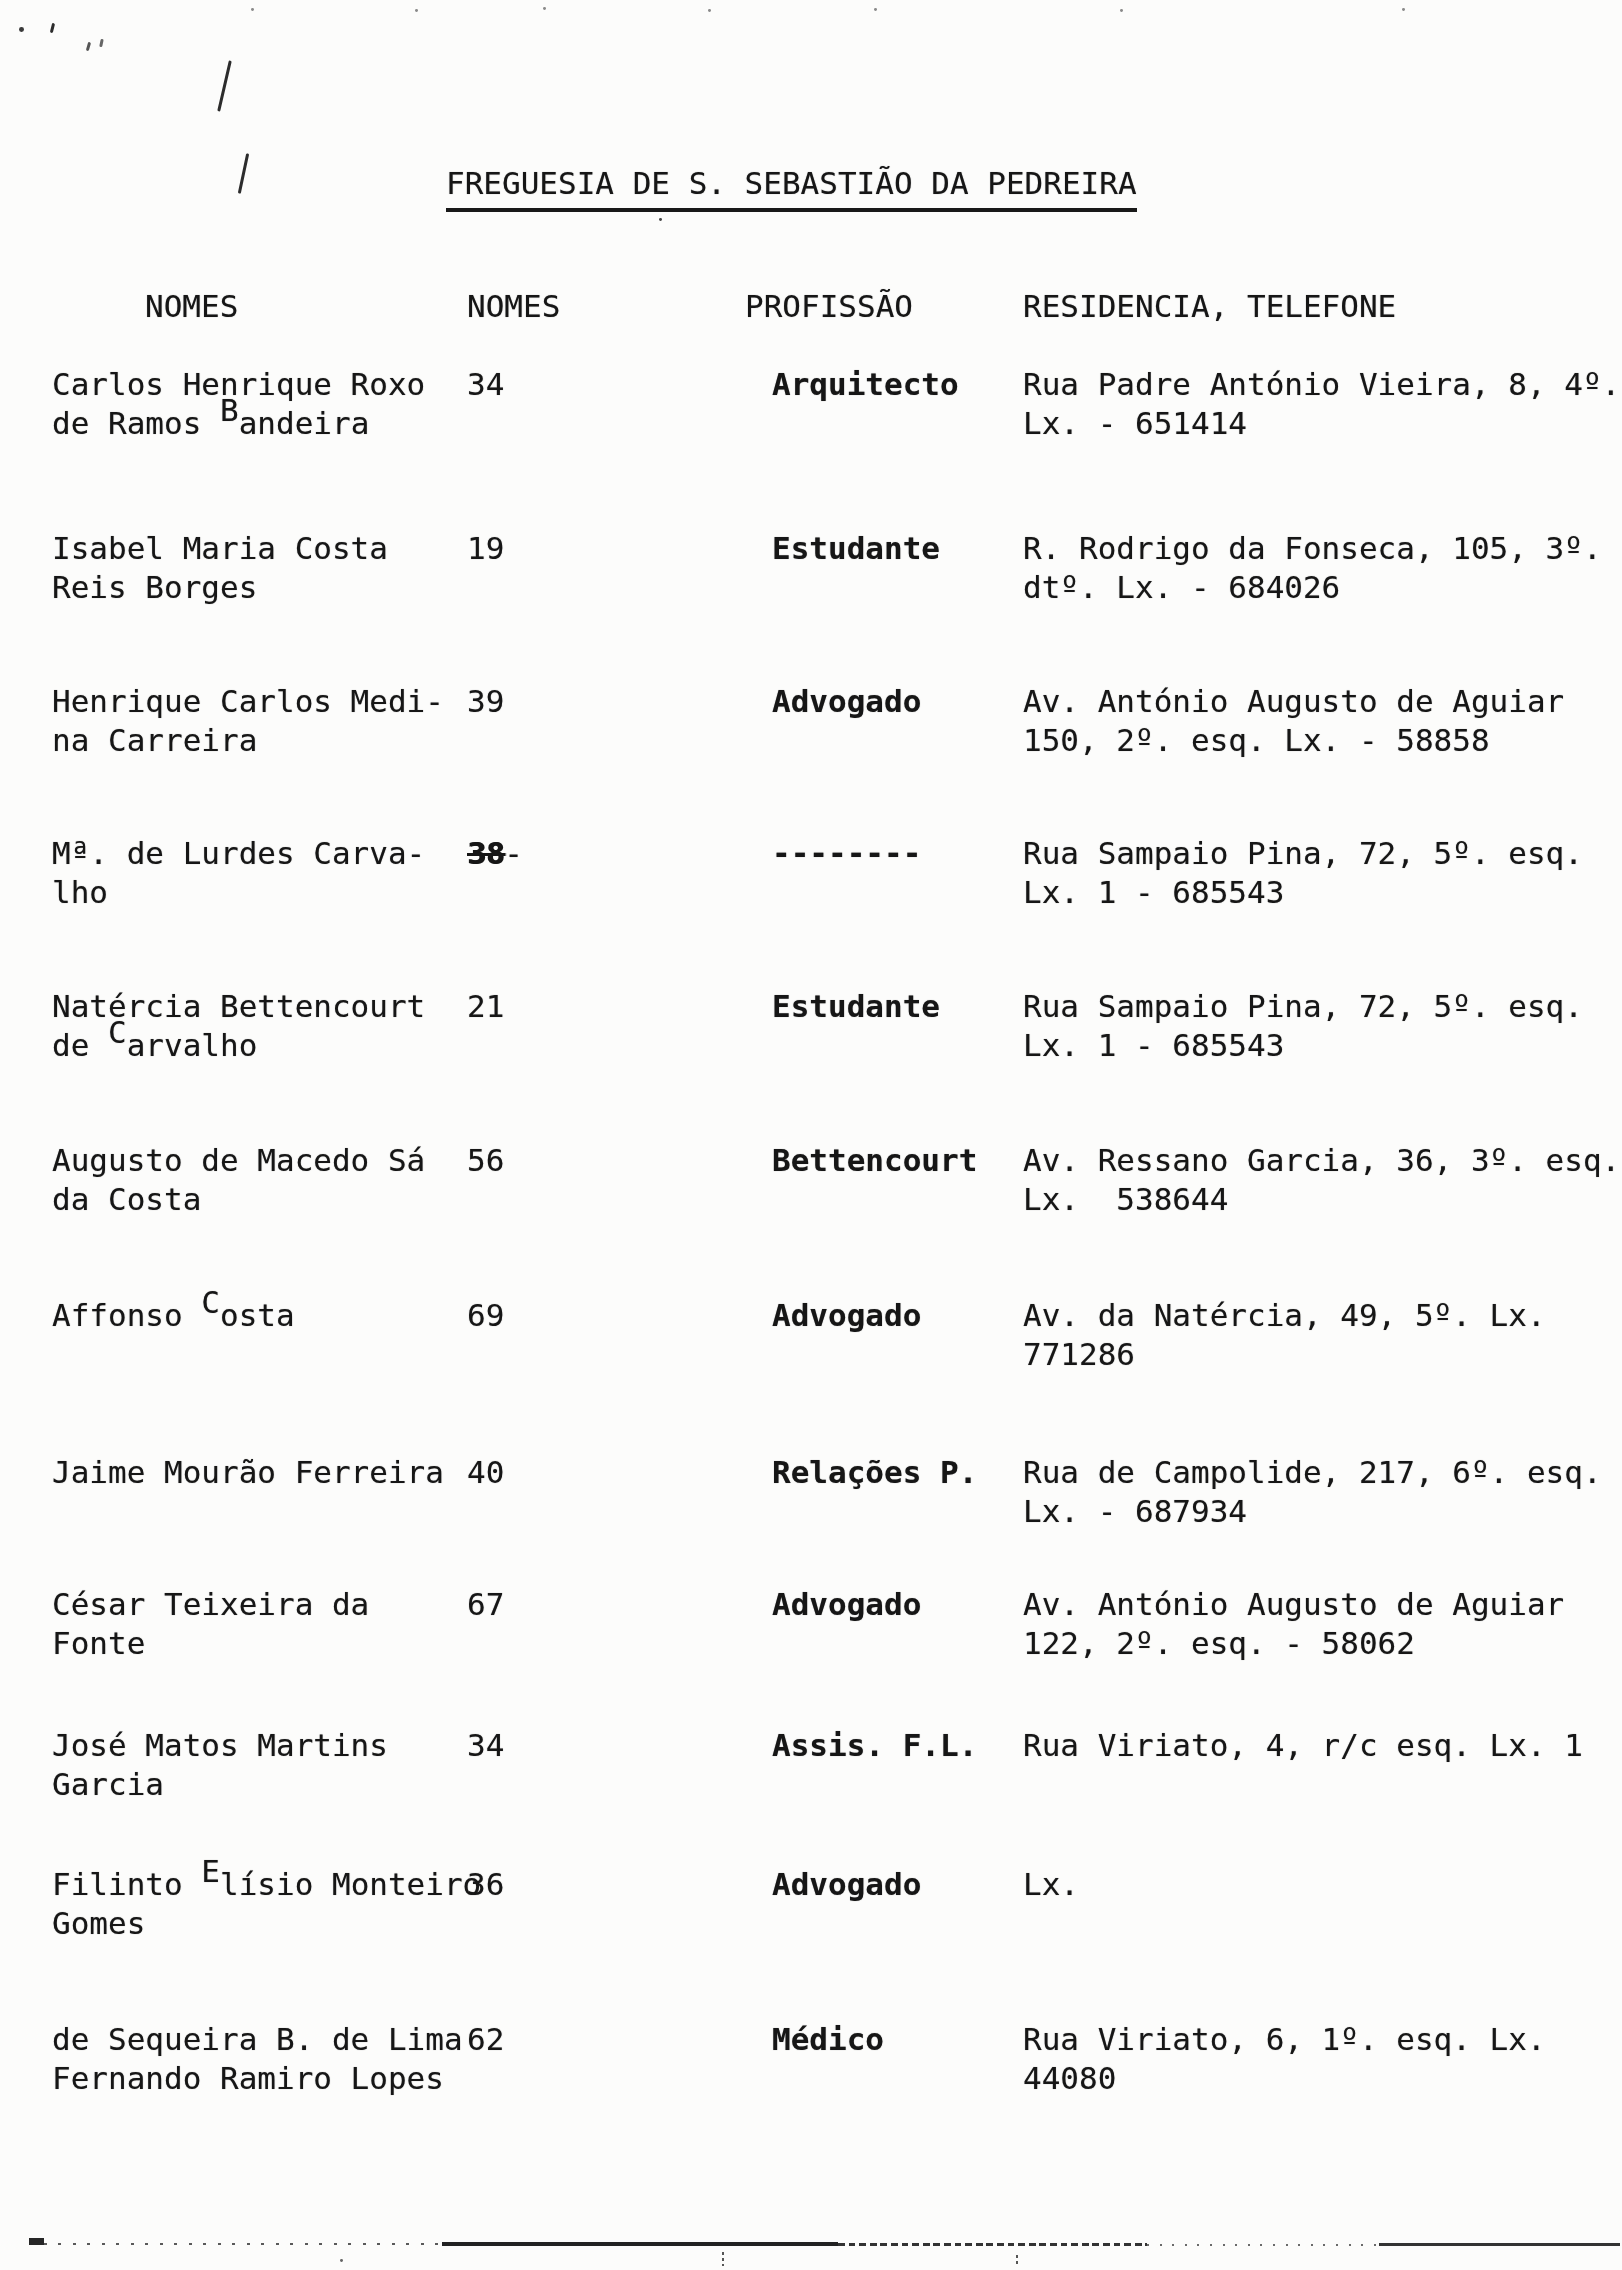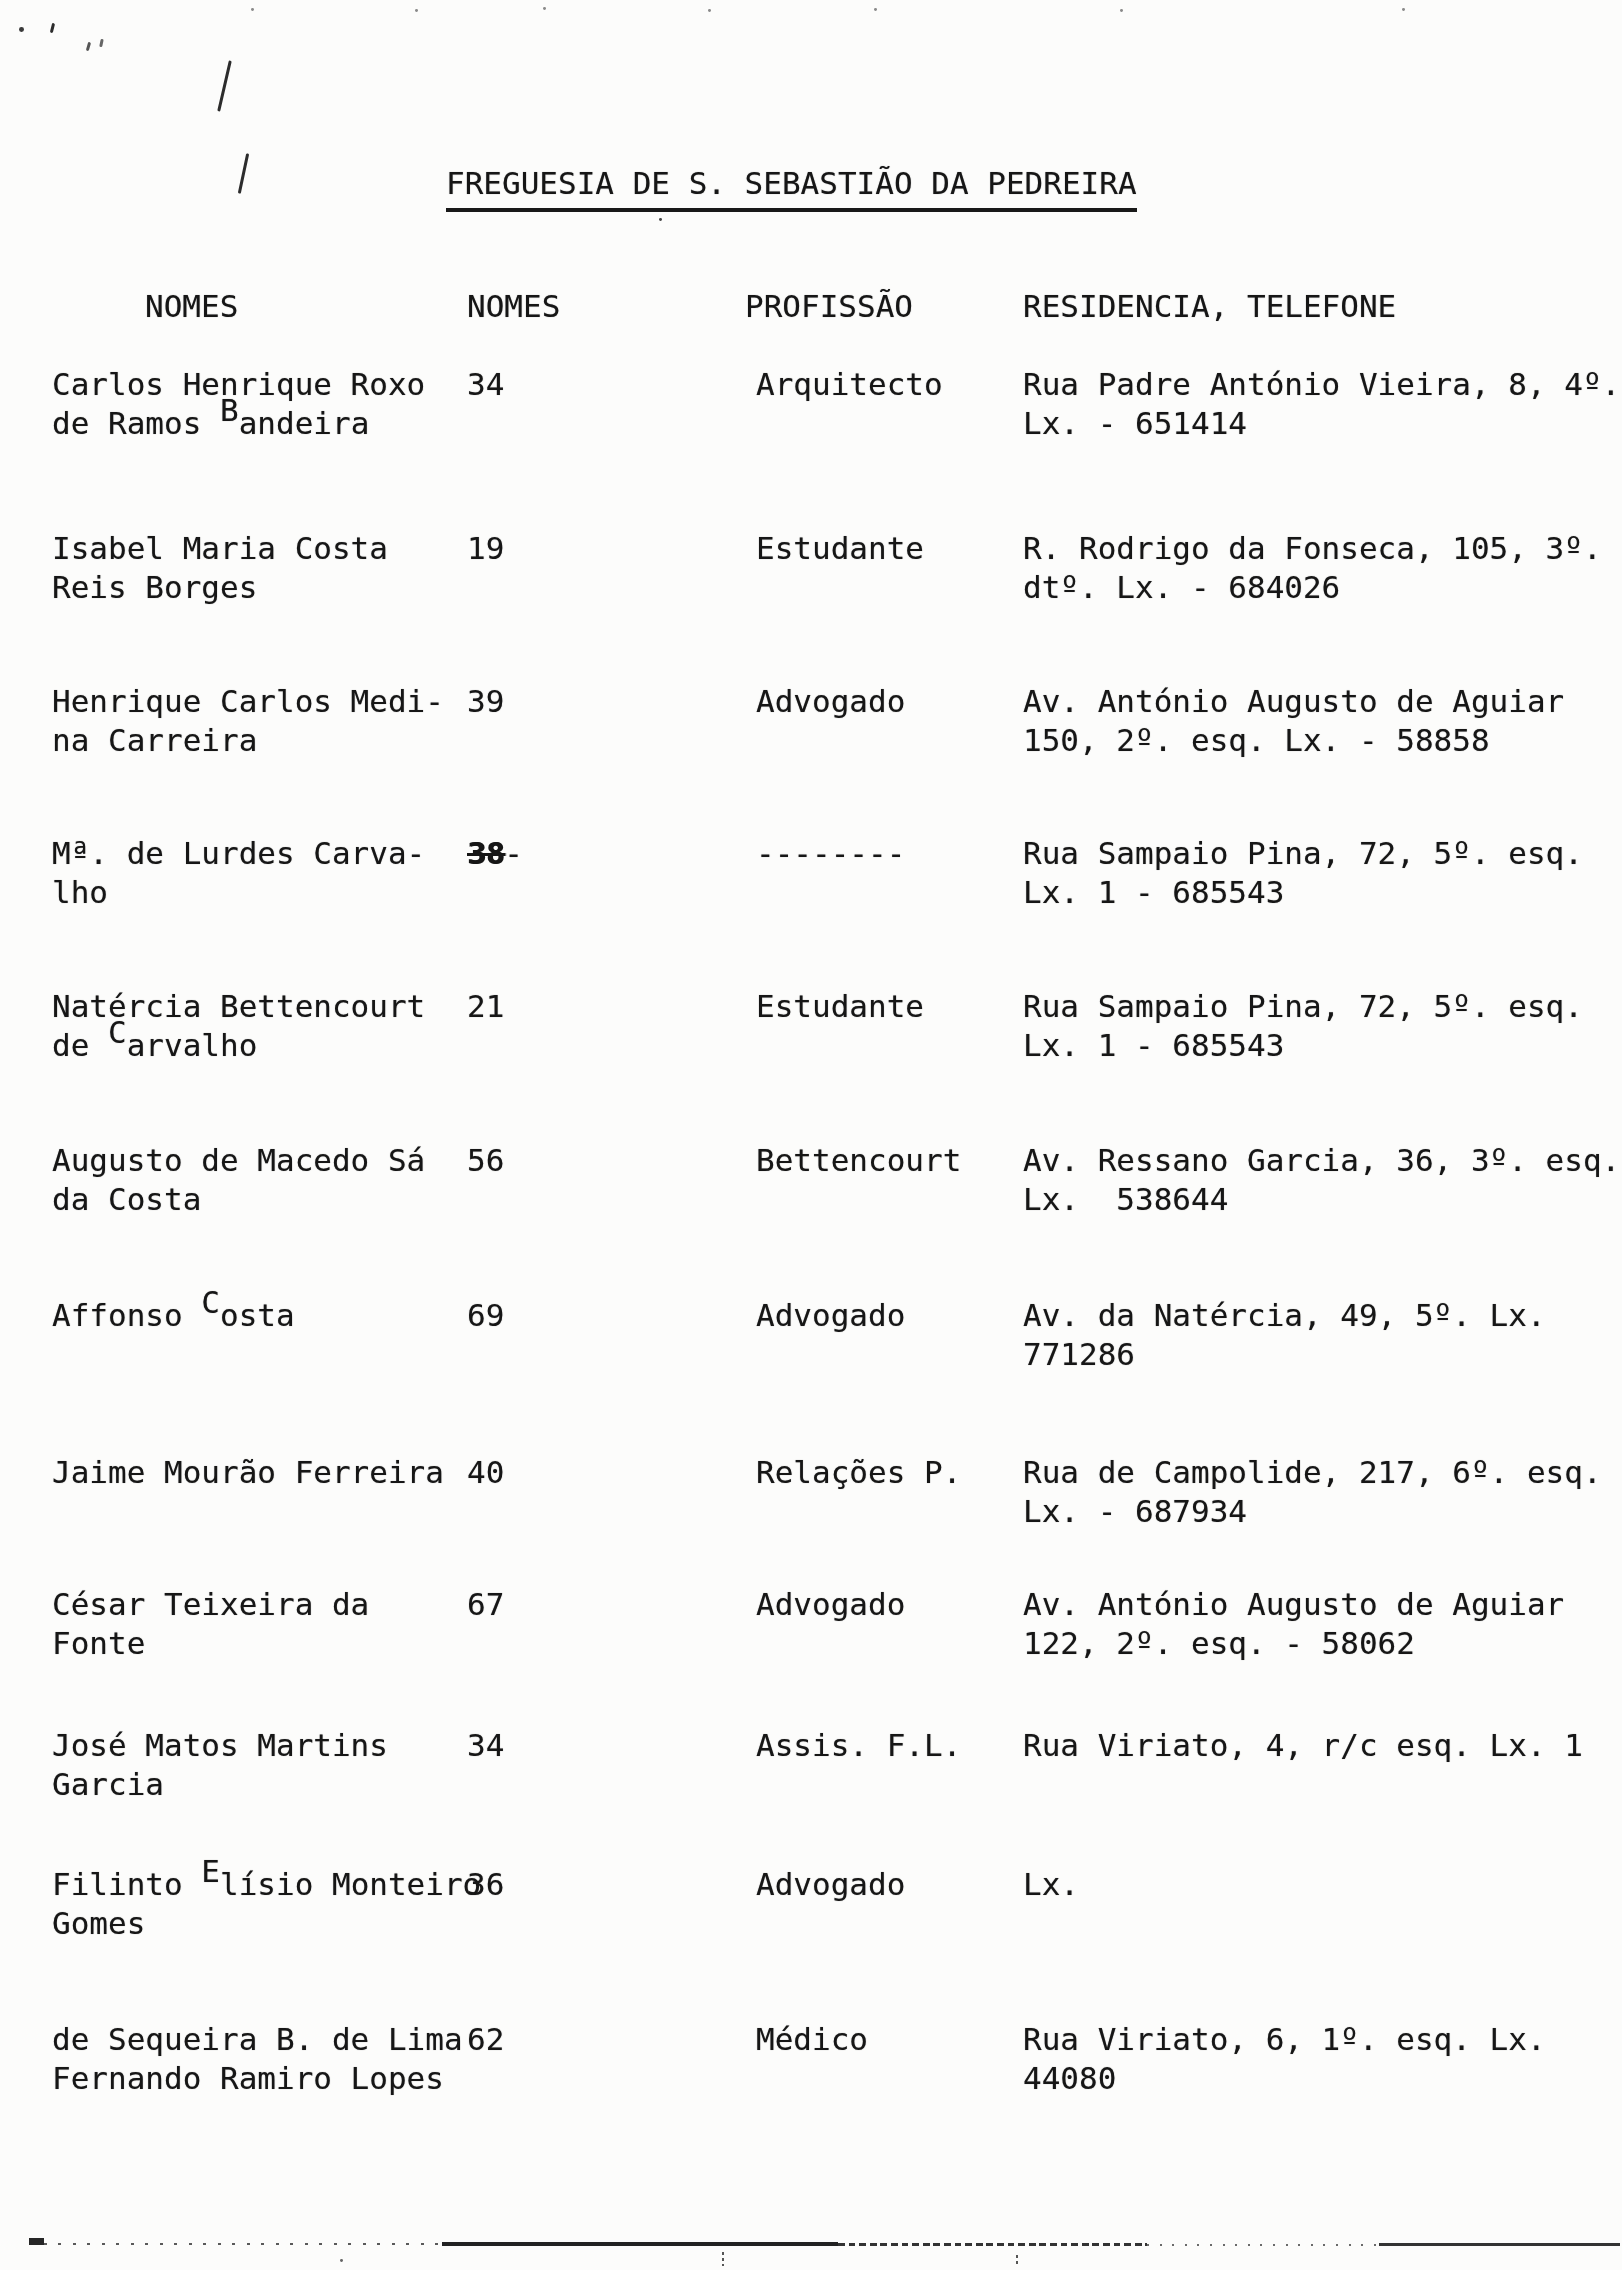--- a/index.html
+++ b/index.html
@@ -35,21 +35,21 @@
   .colhead { position: absolute; top: 287px; }
   #h-nomes { left: 145px; }
   #h-idade { left: 467px; }
   #h-prof  { left: 745px; }
   #h-res   { left: 1023px; }
 
   .row { position: absolute; left: 0; width: 1622px; }
   .cell { position: absolute; top: 0; font-size: 31px; line-height: 39px; white-space: pre; }
   .cell.name { left: 41px; margin-left: 11px; }
   .cell.age  { left: 467px; }
-  .cell.prof { left: 756px; }
+  .cell.prof { left: 772px; font-weight: bold; }
   .cell.res  { left: 1023px; }
 
   sup.raised {
     font-size: 100%;
     position: relative;
     top: -0.42em;
     line-height: 0;
     vertical-align: baseline;
   }
   .overstruck {

